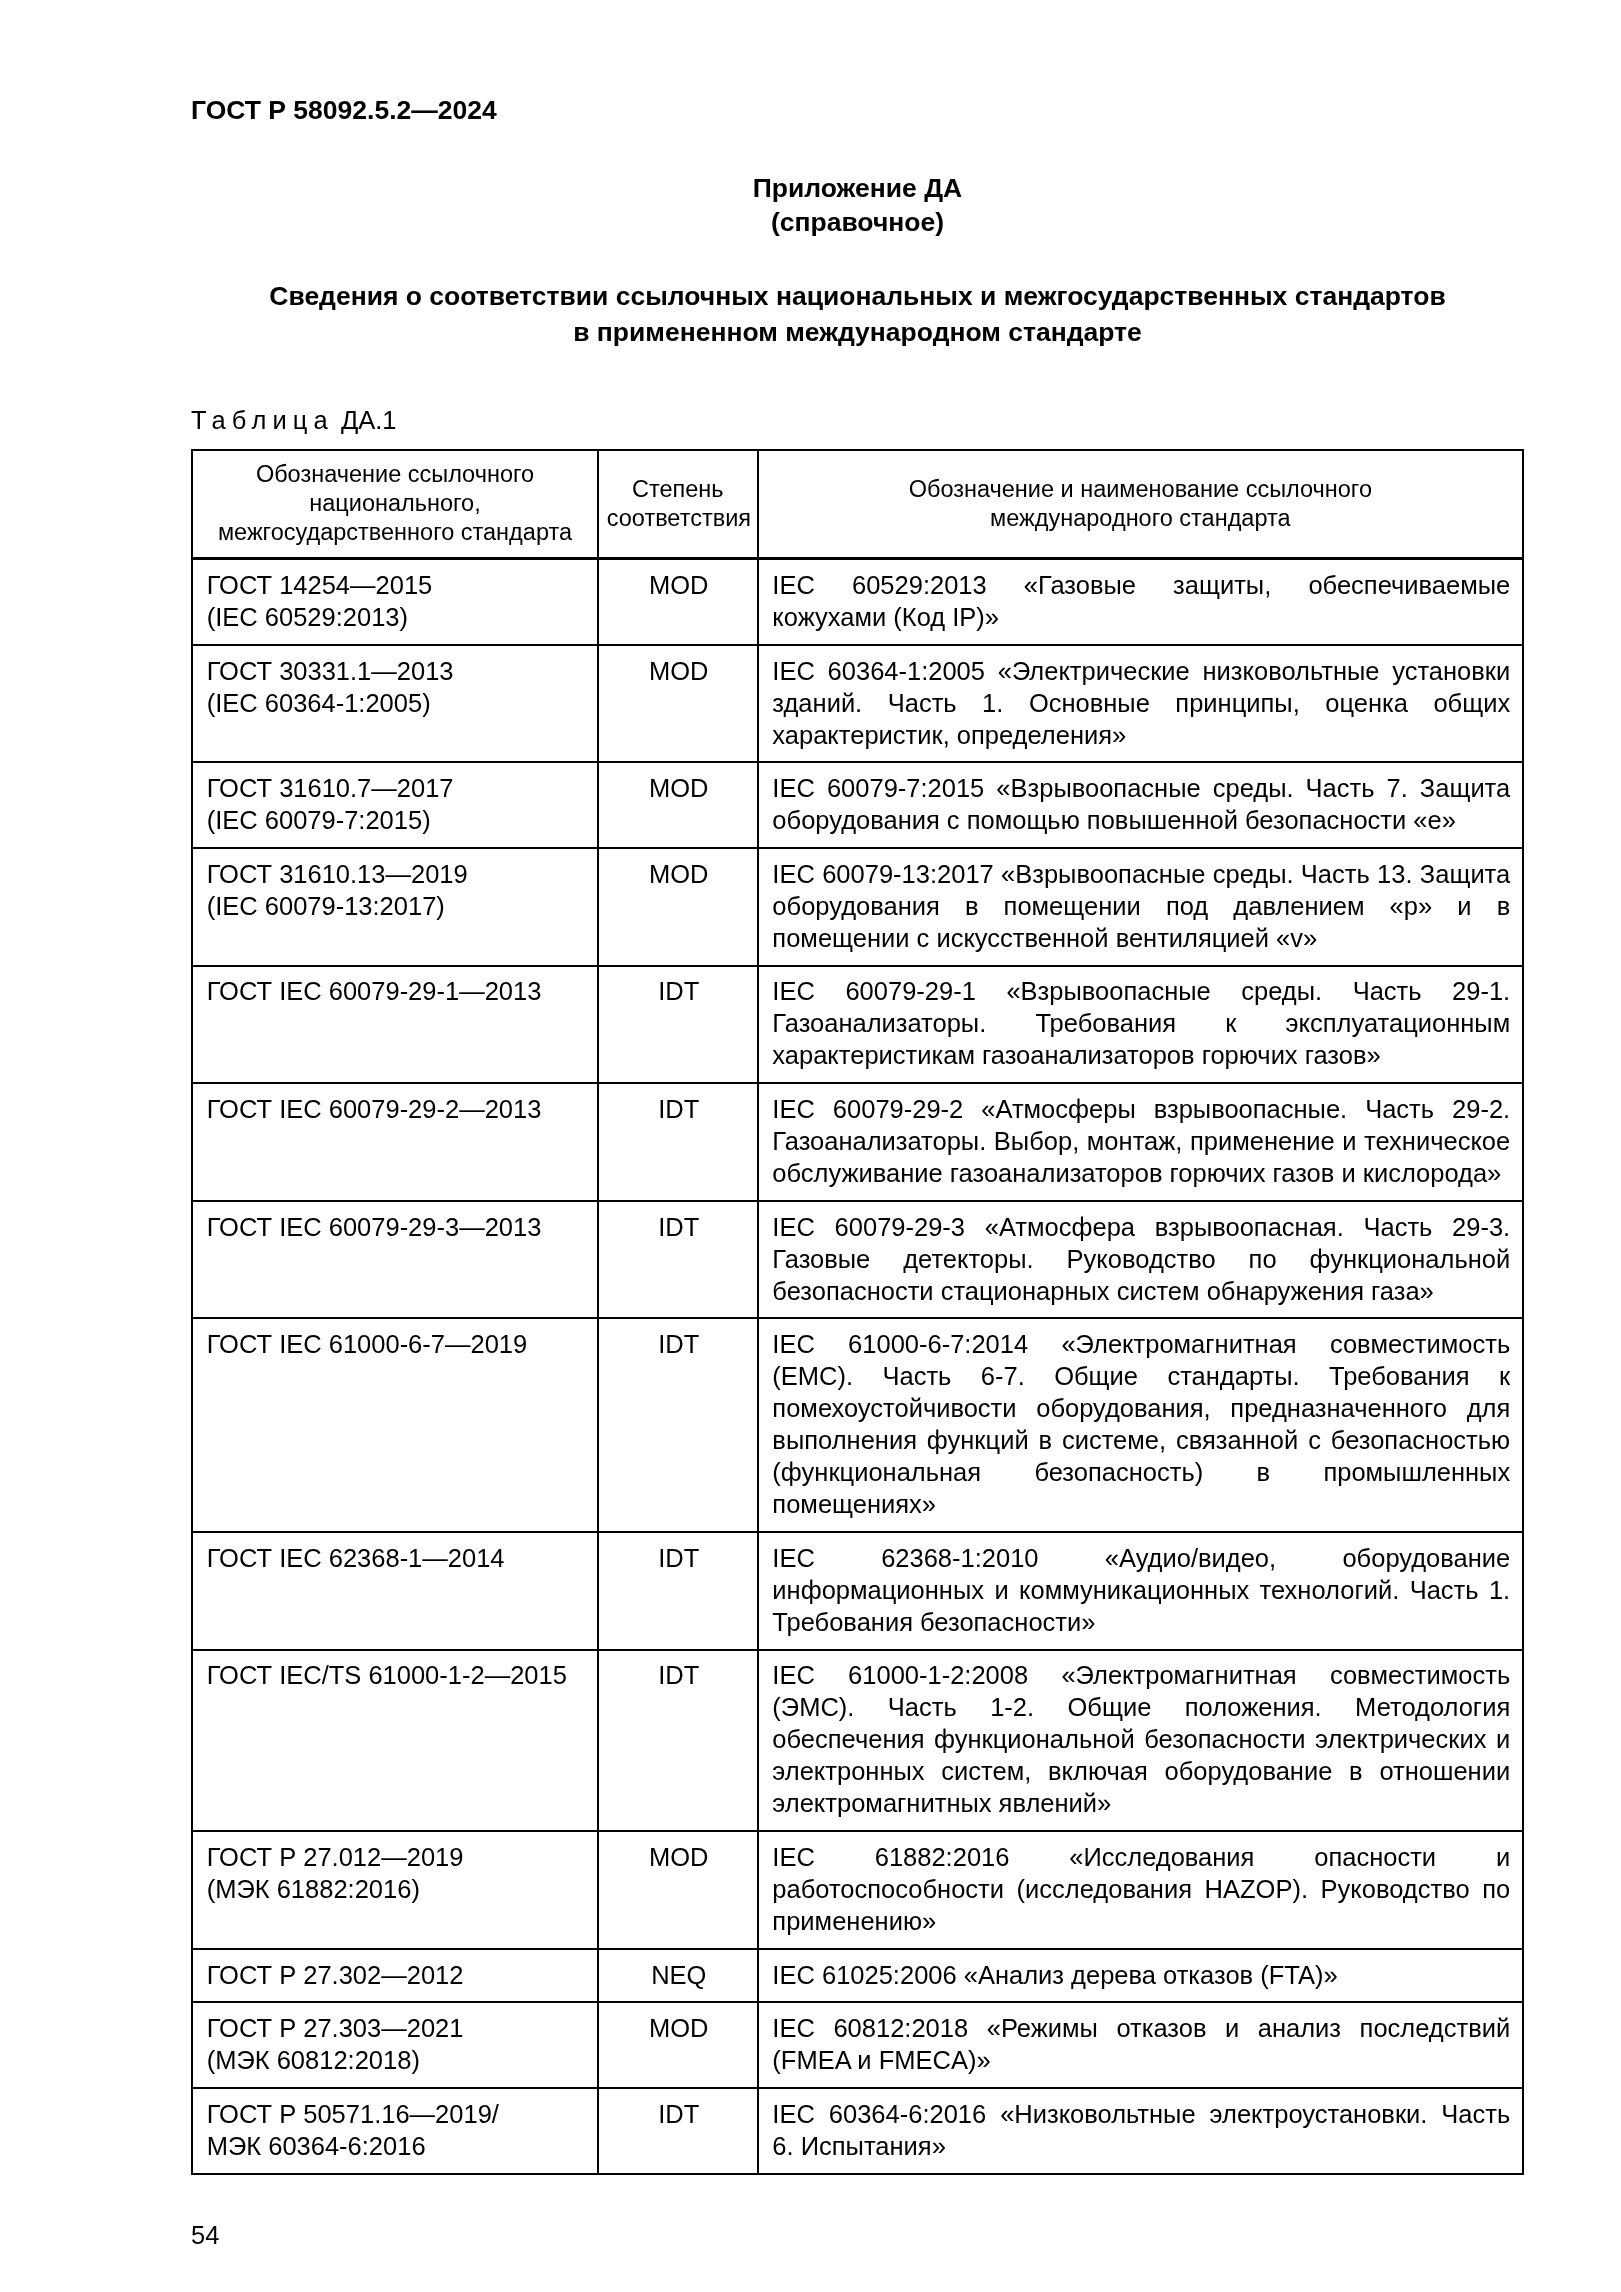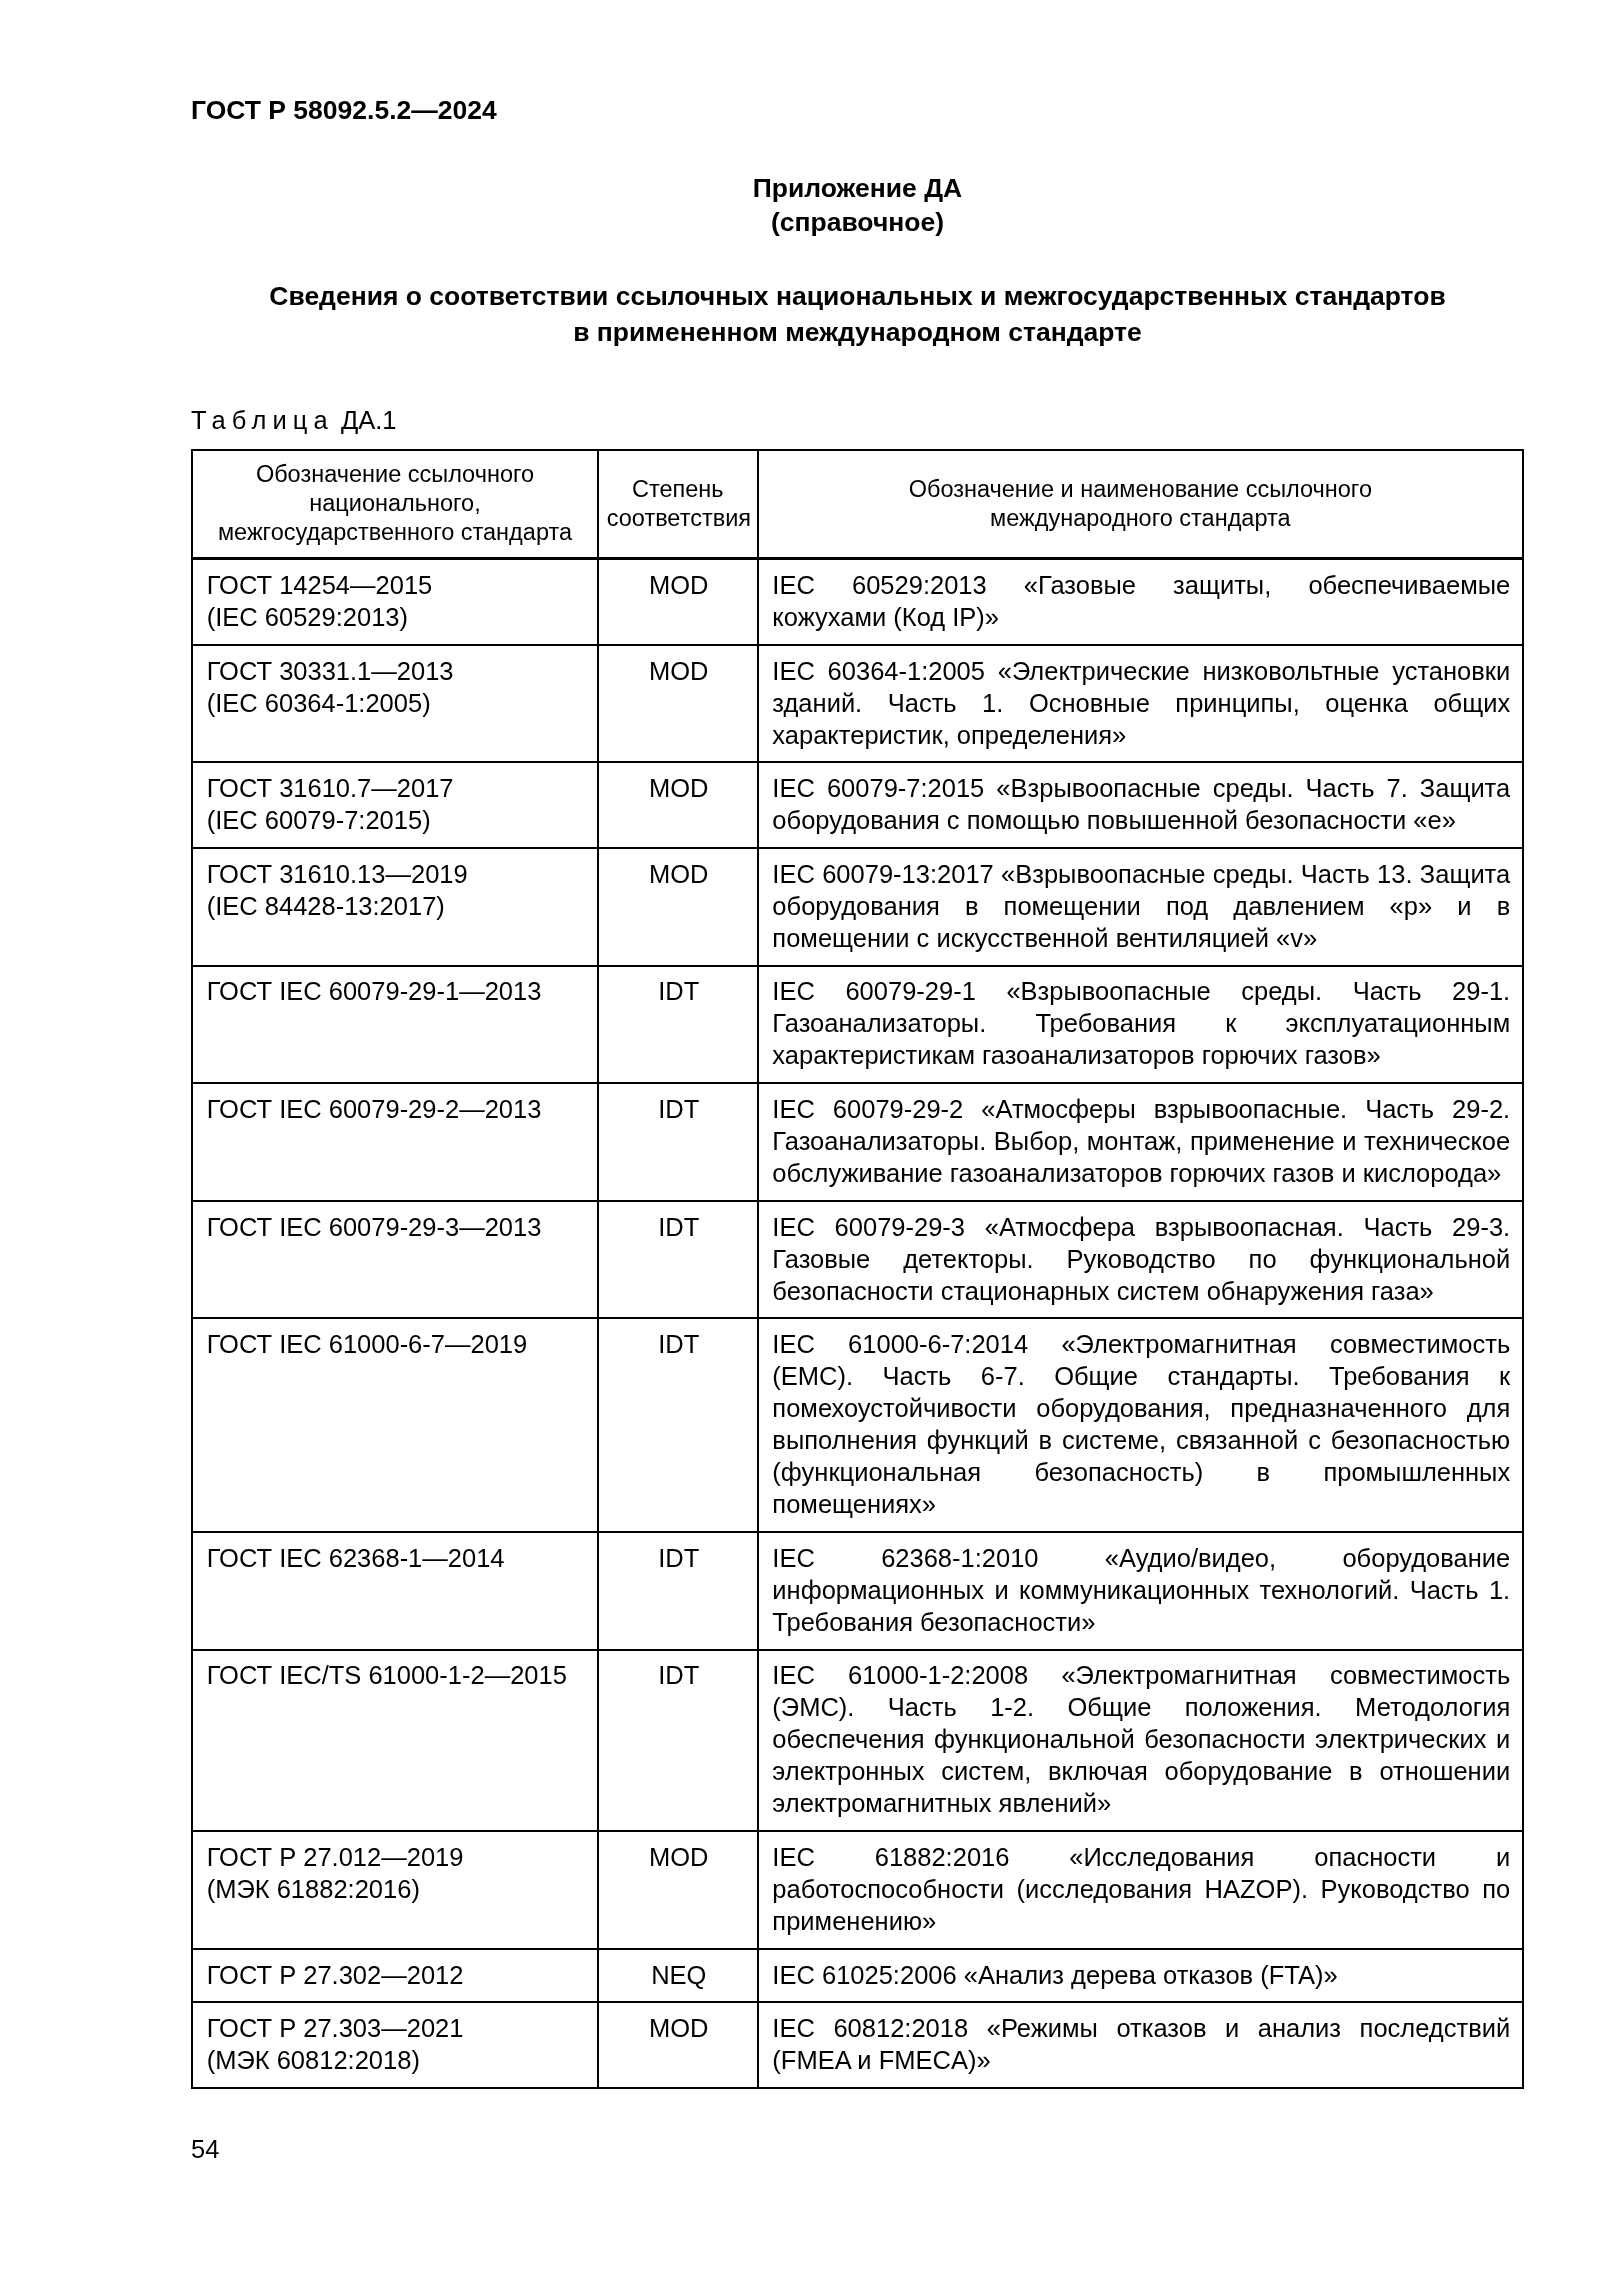--- a/index.html
+++ b/index.html
@@ -140,21 +140,21 @@
           <td class="td-international">IEC 60364-1:2005 «Электрические низковольтные установки зданий. Часть 1. Основные принципы, оценка общих характеристик, определения»</td>
         </tr>
         <tr>
           <td class="td-national">ГОСТ 31610.7—2017
 (IEC 60079-7:2015)</td>
           <td class="td-degree">MOD</td>
           <td class="td-international">IEC 60079-7:2015 «Взрывоопасные среды. Часть 7. Защита оборудования с помощью повышенной безопасности «е»</td>
         </tr>
         <tr>
           <td class="td-national">ГОСТ 31610.13—2019
-(IEC 84428-13:2017)</td>
+(IEC 60079-13:2017)</td>
           <td class="td-degree">MOD</td>
           <td class="td-international">IEC 60079-13:2017 «Взрывоопасные среды. Часть 13. Защита оборудования в помещении под давлением «р» и в помещении с искусственной вентиляцией «v»</td>
         </tr>
         <tr>
           <td class="td-national">ГОСТ IEC 60079-29-1—2013</td>
           <td class="td-degree">IDT</td>
           <td class="td-international">IEC 60079-29-1 «Взрывоопасные среды. Часть 29-1. Газоанализаторы. Требования к эксплуатационным характеристикам газоанализаторов горючих газов»</td>
         </tr>
         <tr>
           <td class="td-national">ГОСТ IEC 60079-29-2—2013</td>
@@ -191,19 +191,25 @@
           <td class="td-national">ГОСТ Р 27.302—2012</td>
           <td class="td-degree">NEQ</td>
           <td class="td-international">IEC 61025:2006 «Анализ дерева отказов (FTA)»</td>
         </tr>
         <tr>
           <td class="td-national">ГОСТ Р 27.303—2021
 (МЭК 60812:2018)</td>
           <td class="td-degree">MOD</td>
           <td class="td-international">IEC 60812:2018 «Режимы отказов и анализ последствий (FMEA и FMECA)»</td>
         </tr>
+        <tr>
+          <td class="td-national">ГОСТ Р 50571.16—2019/
+МЭК 60364-6:2016</td>
+          <td class="td-degree">IDT</td>
+          <td class="td-international">IEC 60364-6:2016 «Низковольтные электроустановки. Часть 6. Испытания»</td>
+        </tr>
       </tbody>
   </table>
 
   <div class="page-number">54</div>
 
 </div>
 
 
 </body></html>

